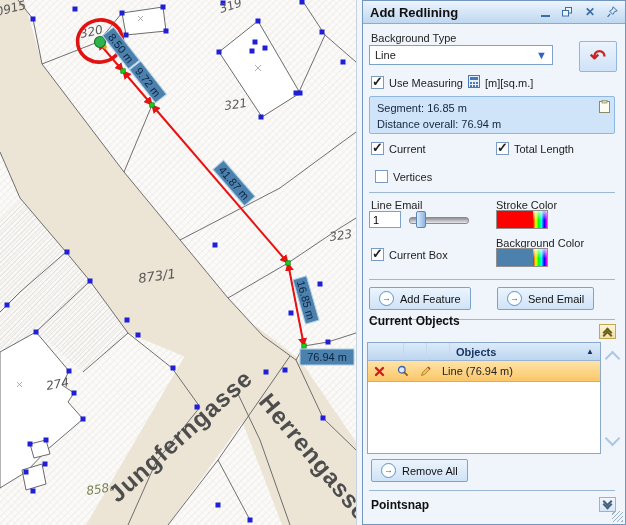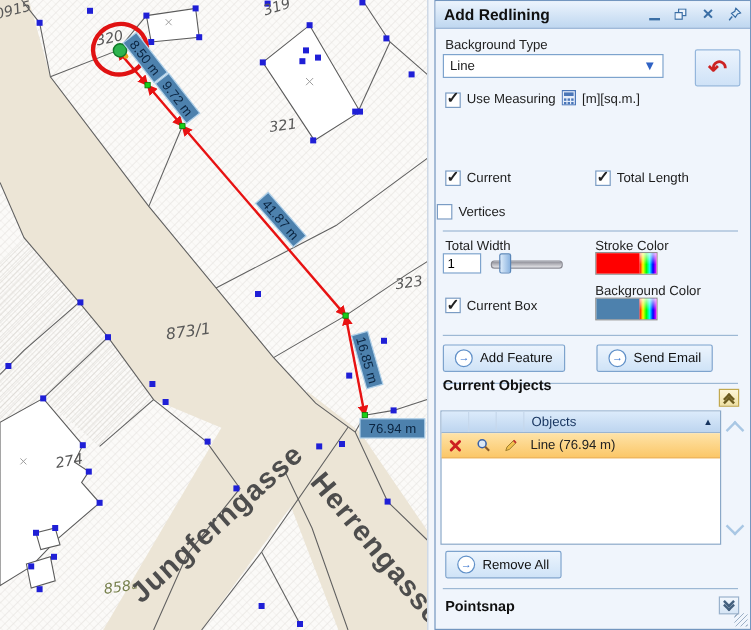--- a/index.html
+++ b/index.html
@@ -35,21 +35,21 @@
   .btn{background:linear-gradient(#ecf4fd,#cfe3f7);border:1px solid #7da3cd;border-radius:2px;display:flex;align-items:center;gap:6px;padding:0 9px;box-sizing:border-box;font-size:11px;color:#111;}
   .circ{width:13px;height:13px;border-radius:50%;background:#fff;border:1px solid #6090c8;color:#2a6acc;font-size:9px;line-height:12px;text-align:center;font-weight:bold;flex:none;}
   .sect{font-weight:bold;font-size:12px;color:#101010;}
   .chip{width:17px;height:15px;border:1px solid #c2a94f;background:linear-gradient(#fdf6d8,#efe1a4);display:flex;flex-direction:column;align-items:center;justify-content:center;box-sizing:border-box;}
   .chip.blue{border:1px solid #9ab2cc;background:linear-gradient(#f2f7fd,#d6e5f5);}
   .cv{width:5px;height:5px;border-right:2px solid #6b5b1e;border-bottom:2px solid #6b5b1e;flex:none;}
   .cv.up{transform:rotate(-135deg);margin-bottom:-4px;}
   .cv.dn{transform:rotate(45deg);margin-top:-4px;}
   .chip.blue .cv{border-color:#44607e;}
   .tbl{border:1px solid #8aa8c8;background:#fff;box-sizing:border-box;}
-  .thead{height:17px;background:linear-gradient(#dcebfb,#bdd5ef);border-bottom:1px solid #9ab4d0;display:flex;font-weight:normal;color:#16335e;}
+  .thead{height:17px;background:linear-gradient(#dcebfb,#bdd5ef);border-bottom:1px solid #9ab4d0;display:flex;font-weight:bold;color:#16335e;padding-left:13px;}
   .thi{width:23px;height:100%;border-right:1px solid #c6d8ec;box-sizing:border-box;flex:none;}
   .tho{flex:1;padding-left:6px;display:flex;align-items:center;height:100%;}
   .sort{margin-left:auto;margin-right:6px;font-size:8px;color:#16335e;}
   .trow{height:20px;display:flex;align-items:center;background:linear-gradient(#fee3a8,#fbc768);border-bottom:1px solid #eba93f;}
   .tci{width:23px;display:flex;justify-content:center;align-items:center;flex:none;}
   .rlabel{padding-left:5px;color:#222;}
   .chev{width:9px;height:9px;border-right:2px solid #a9c7e4;border-bottom:2px solid #a9c7e4;}
   .chev.up{transform:rotate(-135deg);}
   .chev.dn{transform:rotate(45deg);}
   .grip{position:absolute;right:2px;bottom:2px;width:11px;height:11px;background:repeating-linear-gradient(135deg,transparent 0 2px,#9cb0c6 2px 3px);}
@@ -278,41 +278,51 @@
               <rect x="8" y="7" width="2" height="2"></rect>
               <rect x="2" y="10" width="2" height="2"></rect>
               <rect x="5" y="10" width="2" height="2"></rect>
               <rect x="8" y="10" width="2" height="2"></rect>
             </g>
           </svg>
       </span>
       <span>[m][sq.m.]</span>
     </div>
 
+    <div class="abs info" style="left:6px;top:95px;width:246px;height:38px;">
+      <div>Segment: 16.85 m</div>
+      <div>Distance overall: 76.94 m</div>
+      <span class="abs" style="right:4px;top:3px;">
+        <svg width="11" height="13">
+            <rect x="0.5" y="1.5" width="10" height="11" fill="#fcfcf2" stroke="#8a8a6a"></rect>
+            <rect x="3" y="0.5" width="5" height="2.5" fill="#d8d8c0" stroke="#8a8a6a" stroke-width="0.7"></rect>
+          </svg>
+      </span>
+    </div>
 
     <div class="abs cbrow" style="left:8px;top:141px;">
       <span class="cb">
           <span class="tick">✓</span>
         </span>
       <span>Current</span>
     </div>
     <div class="abs cbrow" style="left:133px;top:141px;">
       <span class="cb">
           <span class="tick">✓</span>
         </span>
       <span>Total Length</span>
     </div>
-    <div class="abs cbrow" style="left:1px;top:169px;">
+    <div class="abs cbrow" style="left:12px;top:169px;">
       <span class="cb"></span>
       <span>Vertices</span>
     </div>
 
     <div class="abs hr" style="left:6px;top:191px;width:246px;"></div>
 
-    <div class="abs lbl" style="left:8px;top:198px;">Total Width</div>
+    <div class="abs lbl" style="left:8px;top:198px;">Line Email</div>
     <input class="abs inp" style="left: 6px; top: 210px; width: 32px; height: 17px;" readonly="" value="1">
     <div class="abs sl-track" style="left:46px;top:216px;width:58px;height:5px;"></div>
     <div class="abs sl-thumb" style="left:53px;top:210px;width:8px;height:15px;"></div>
 
     <div class="abs lbl" style="left:133px;top:198px;">Stroke Color</div>
     <div class="abs sw" style="left:133px;top:209px;width:52px;height:19px;">
       <span class="solid" style="background: rgb(255, 0, 0);"></span>
       <span class="rainbow"></span>
     </div>
 

